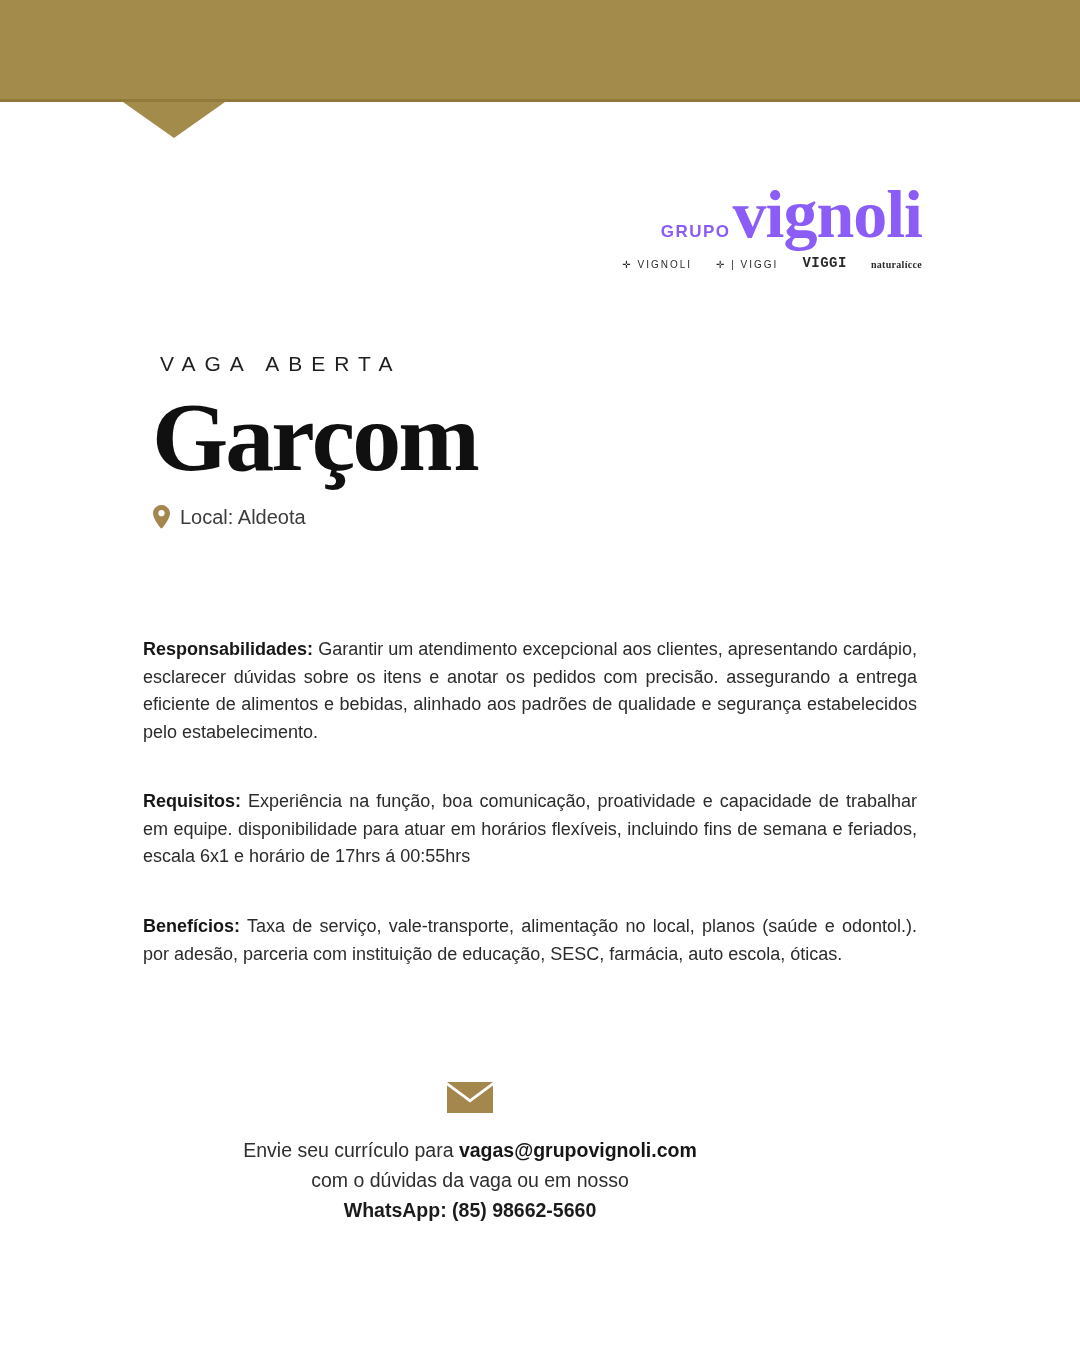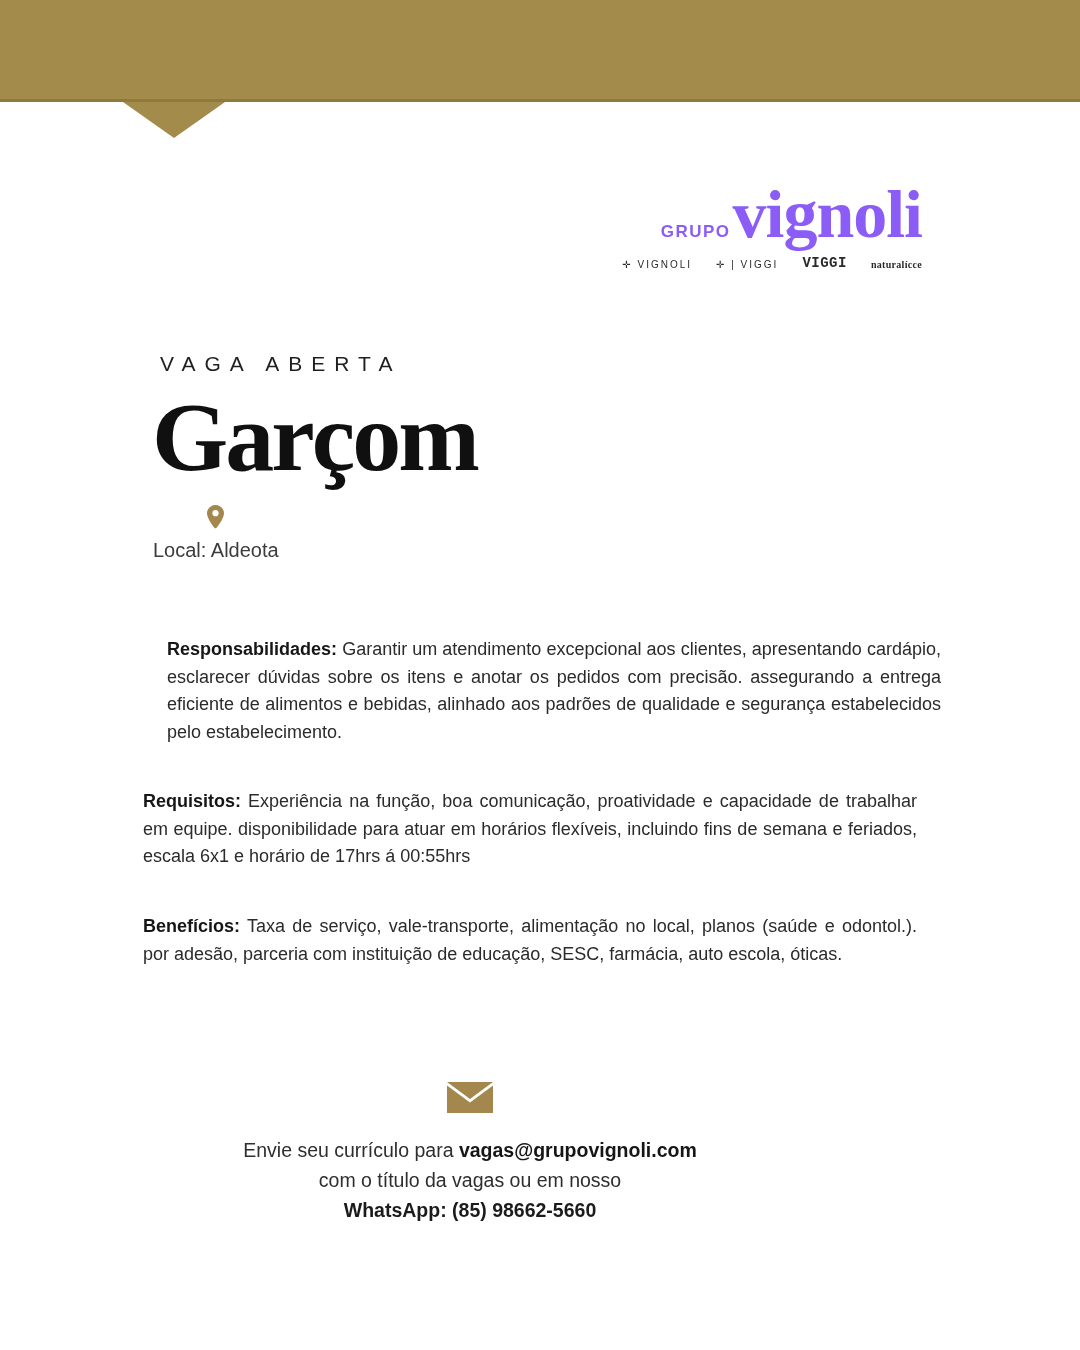--- a/index.html
+++ b/index.html
@@ -112,36 +112,35 @@
   }
   .location-row {
     position: absolute;
     top: 505px;
     left: 153px;
     display: flex;
     align-items: center;
     gap: 10px;
     font-size: 20px;
     color: #3c3c3c;
-    flex-direction: column;
   }
   .pin-icon { width: 17px; height: 24px; display: block; }
 
   
   .section {
     position: absolute;
     left: 143px;
     width: 774px;
     font-size: 18px;
     line-height: 27.5px;
     text-align: justify;
     color: #2b2b2b;
   }
   .section strong { color: #161616; }
-  .section-0 { top: 636px; margin-left: 24px; }
+  .section-0 { top: 636px; }
   .section-1 { top: 788px; }
   .section-2 { top: 913px; }
   .section p { margin: 0; }
 
   
   .footer {
     position: absolute;
     top: 1082px;
     left: 0;
     width: 940px;
@@ -201,17 +200,17 @@
 
   <div class="footer">
     <svg class="envelope-icon" viewBox="0 0 46 31">
       <rect x="0" y="0" width="46" height="31" fill="#a3874d"></rect>
       <path d="M0 0 L23 17 L46 0 L46 3.5 L23 20.5 L0 3.5 Z" fill="#ffffff"></path>
       <path d="M0 31 L16 14.5 L18.5 16.5 L2.8 31 Z" fill="#ffffff" opacity="0"></path>
     </svg>
     <div class="contact-line first">
       <span>Envie seu currículo para </span><b>vagas@grupovignoli.com</b>
     </div>
-    <div class="contact-line">com o título da vagas ou em nosso</div>
+    <div class="contact-line">com o dúvidas da vaga ou em nosso</div>
     <div class="contact-line whatsapp">WhatsApp: (85) 98662-5660</div>
   </div>
 
 </div>
 
 </body></html>

